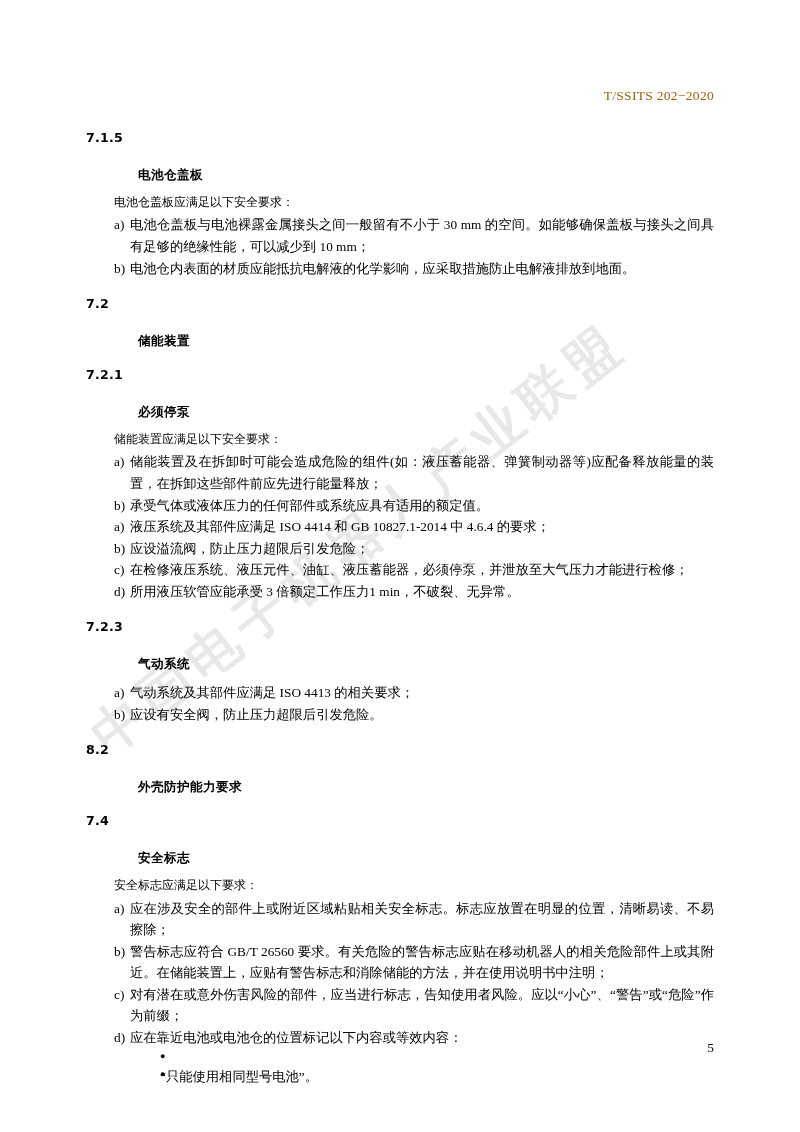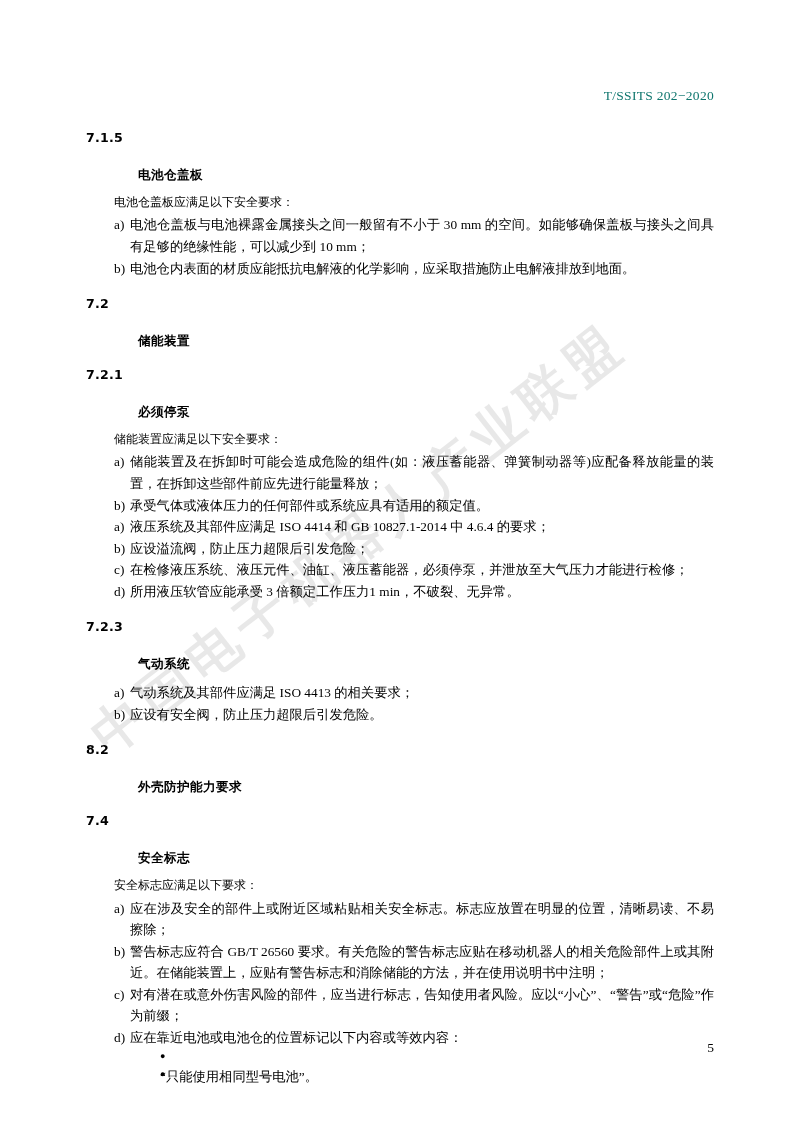--- a/index.html
+++ b/index.html
@@ -21,21 +21,21 @@
     position: absolute;
     left: 86px;
     top: 88px;
     width: 628px;
   }
   .header-line {
     text-align: right;
     font-family: "Liberation Serif", serif;
     font-size: 13.5px;
     letter-spacing: 0.3px;
-    color: #0f766e;
+    color: #a16207;
     margin-bottom: 26px;
   }
   .sec-wrap {
     display: flex;
     gap: 0px;
     margin-top: 17px;
     margin-bottom: 9px;
   }
   .sec-num {
     width: 52px;

